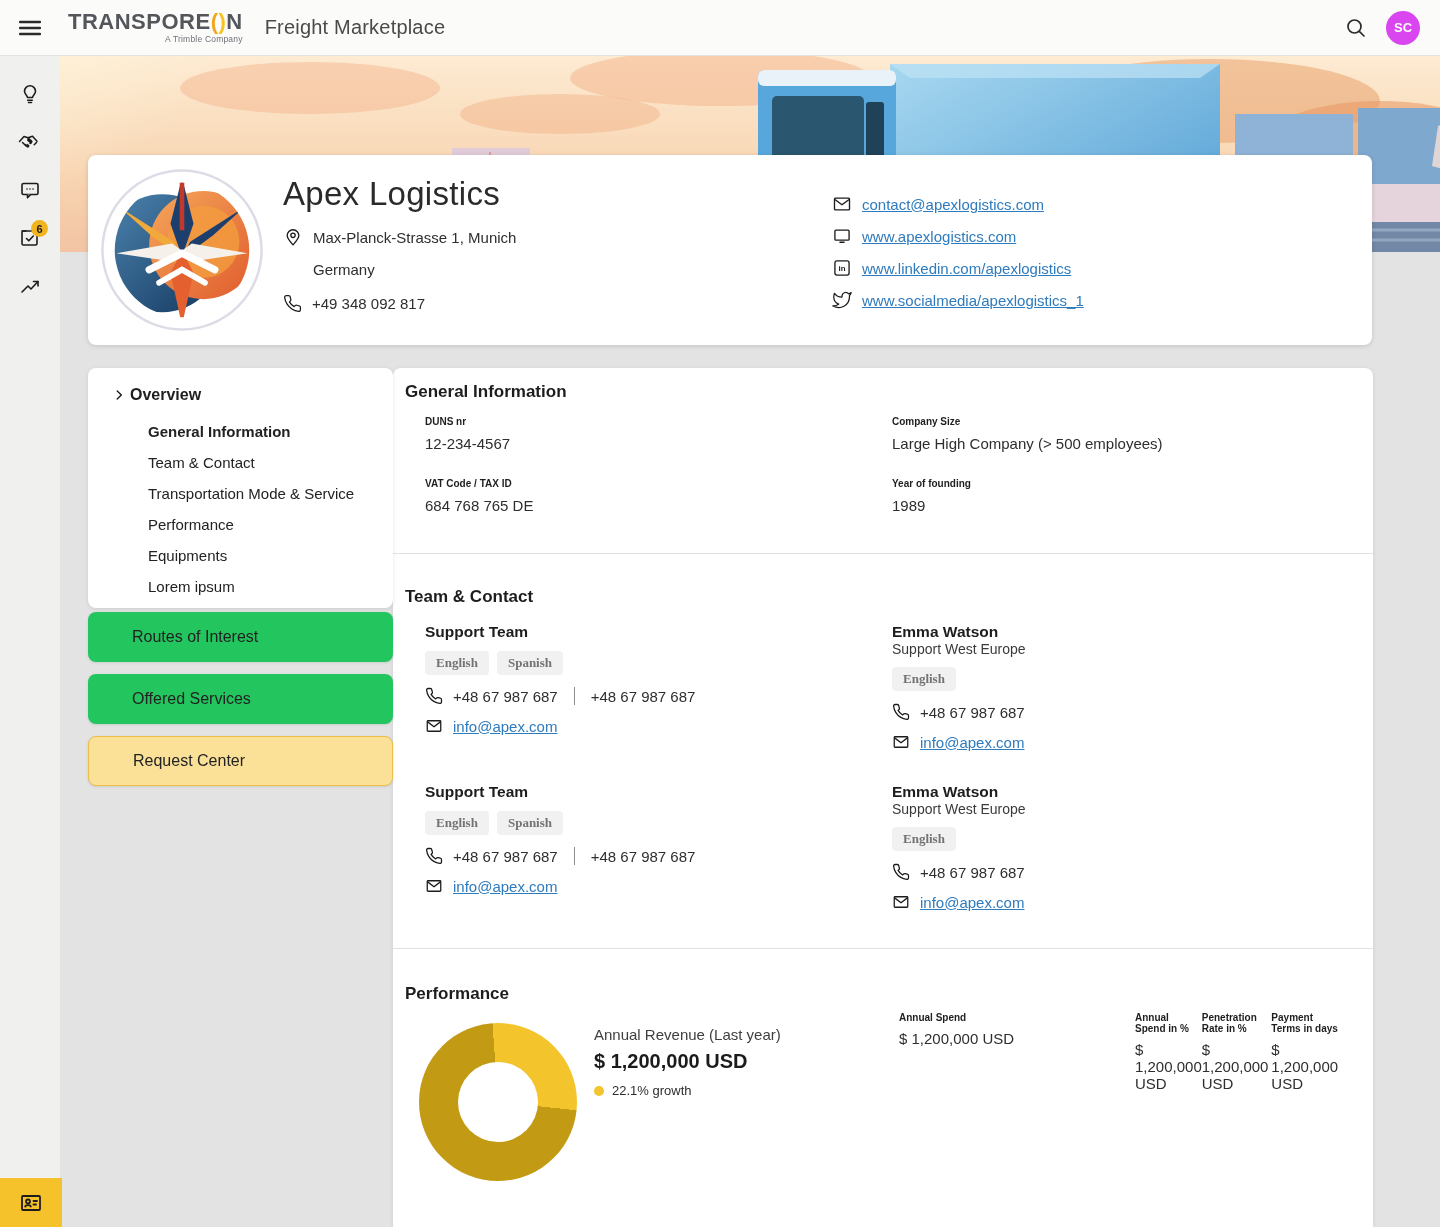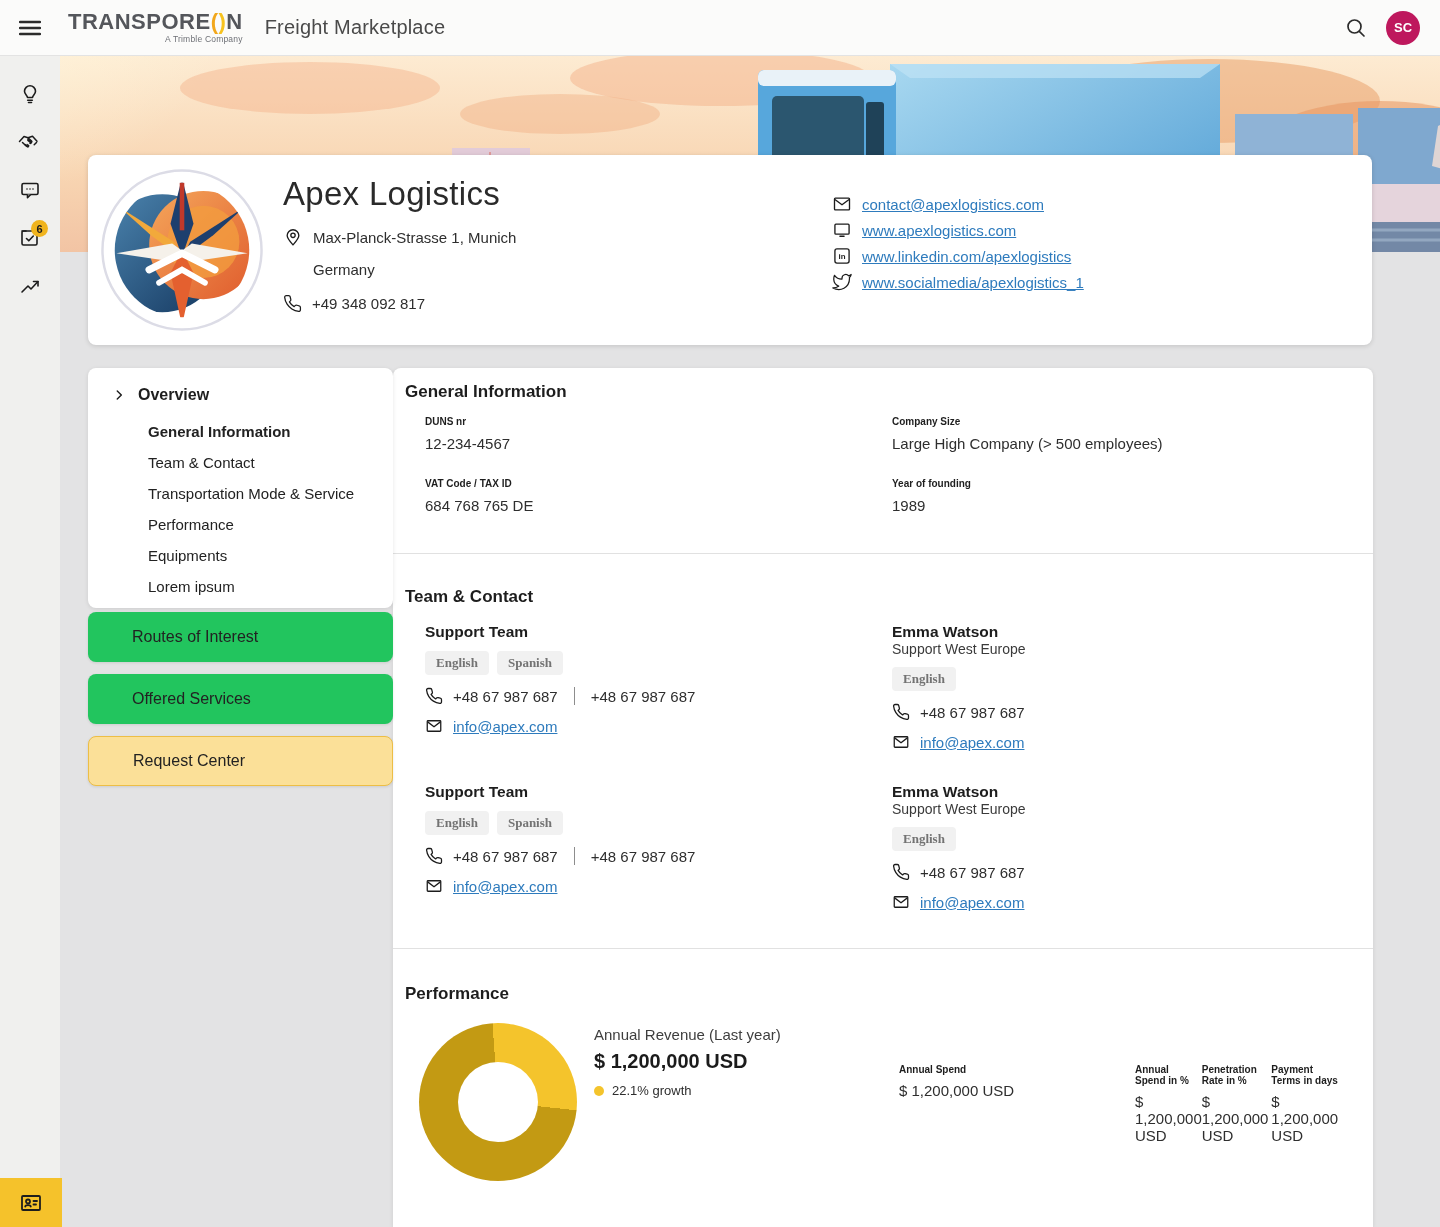--- a/index.html
+++ b/index.html
@@ -12,21 +12,21 @@
             border-bottom:1px solid #E3E3E3; display:flex; align-items:center; z-index:50; }
   .burger { width:60px; display:flex; justify-content:center; cursor:pointer; }
   .burger svg { display:block; }
   .brand { display:flex; flex-direction:column; line-height:1; margin-left:8px; }
   .brand-word { font-size:22px; font-weight:700; letter-spacing:.5px; color:#54565B; display:flex; }
   .brand-paren { color:#F2A71B; }
   .brand-paren .p2 { color:#F7C31F; }
   .brand-sub { font-size:8.5px; color:#6E7076; align-self:flex-end; margin-top:2px; letter-spacing:.2px; }
   .app-title { font-size:20px; color:#4A4A4A; font-weight:500; margin-left:22px; letter-spacing:.2px; }
   .header-right { margin-left:auto; display:flex; align-items:center; gap:18px; padding-right:20px; }
-  .avatar { width:34px; height:34px; border-radius:50%; background:#be185d; color:#fff; font-size:13px;
+  .avatar { width:34px; height:34px; border-radius:50%; background:#d946ef; color:#fff; font-size:13px;
             font-weight:700; display:flex; align-items:center; justify-content:center; cursor:pointer; }
 
   
   .rail { position:absolute; left:0; top:56px; width:60px; height:1171px; background:#F0F0EE; z-index:40; }
   .rail-item { width:60px; height:48px; display:flex; align-items:center; justify-content:center;
                position:relative; cursor:pointer; }
   .rail-badge { position:absolute; top:6px; right:12px; min-width:17px; height:17px; border-radius:9px;
                 background:#F0B41E; color:#1d1d1d; font-size:11px; font-weight:700;
                 display:flex; align-items:center; justify-content:center; padding:0 4px; }
   .rail-bottom { position:absolute; left:0; bottom:0; width:62px; height:49px; background:#F5C22B;
@@ -37,28 +37,28 @@
   .hero svg { display:block; }
 
   
   .company-card { position:absolute; left:88px; top:155px; width:1284px; height:190px; background:#fff;
                   border-radius:8px; box-shadow:0 1px 5px rgba(0,0,0,.14); z-index:30; }
   .logo-wrap { position:absolute; left:12px; top:13px; width:164px; height:164px; }
   .company-info { position:absolute; left:195px; top:20px; }
   .company-name { font-size:33px; font-weight:500; color:#2A2A2A; letter-spacing:.3px; }
   .info-row { display:flex; align-items:center; gap:10px; margin-top:14px; font-size:15px; color:#2E2E2E; }
   .info-row.indent { margin-left:30px; margin-top:14px; }
-  .links-col { position:absolute; left:744px; top:38px; display:flex; flex-direction:column; gap:4px; }
+  .links-col { position:absolute; left:744px; top:38px; display:flex; flex-direction:column; gap:10px; }
   .link-row { display:flex; align-items:center; gap:10px; height:22px; }
   a.blue-link { color:#2E7BBD; font-size:15px; text-decoration:underline; cursor:pointer; }
 
   
   .nav-panel { position:absolute; left:88px; top:368px; width:305px; height:240px; background:#fff;
                border-radius:8px; box-shadow:0 1px 4px rgba(0,0,0,.10); padding:18px 0 0 24px; z-index:20; }
-  .nav-overview { display:flex; align-items:center; gap:12px; font-size:16px; font-weight:700; color:#1E1E1E; cursor:pointer; }
+  .nav-overview { display:flex; align-items:center; gap:4px; font-size:16px; font-weight:700; color:#1E1E1E; cursor:pointer; }
   .nav-sub { margin:12px 0 0 36px; }
   .nav-sub-item { font-size:15px; color:#222; padding:7px 0; cursor:pointer; }
   .nav-sub-item.active { font-weight:700; }
   .nav-card { position:absolute; left:88px; width:305px; height:50px; border-radius:8px; background:#22c55e;
               box-shadow:0 1px 3px rgba(0,0,0,.10); display:flex; align-items:center; padding-left:44px;
               font-size:16px; color:#222; cursor:pointer; z-index:20; }
   .nav-card.yellow { background:#FBE098; border:1.5px solid #EDBE45; }
 
   
   .content-card { position:absolute; left:393px; top:368px; width:980px; height:859px; background:#fff;
@@ -84,21 +84,21 @@
   .perf-heading { position:absolute; left:12px; top:616px; }
   .donut { position:absolute; left:26px; top:655px; width:158px; height:158px; border-radius:50%; }
   .donut::after { content:""; position:absolute; left:39px; top:39px; width:80px; height:80px;
                   border-radius:50%; background:#fff; }
   .revenue-block { position:absolute; left:201px; top:658px; }
   .revenue-label { font-size:15px; color:#3E3E3E; }
   .revenue-value { font-size:20px; font-weight:700; color:#1B1B1B; margin-top:7px; }
   .growth-row { display:flex; align-items:center; gap:8px; margin-top:10px; }
   .growth-dot { width:10px; height:10px; border-radius:50%; }
   .growth-text { font-size:13px; color:#2E2E2E; }
-  .stats-grid { position:absolute; left:506px; top:696px; width:442px; display:grid;
+  .stats-grid { position:absolute; left:506px; top:644px; width:442px; display:grid;
                 grid-template-columns:236px 1fr; grid-auto-rows:62px; grid-auto-flow:column; }
   .stat .field-value { margin-top:7px; }
 
   svg.ic { display:block; }
 </style>
 </head>
 <body>
 
 <div class="page">
 

